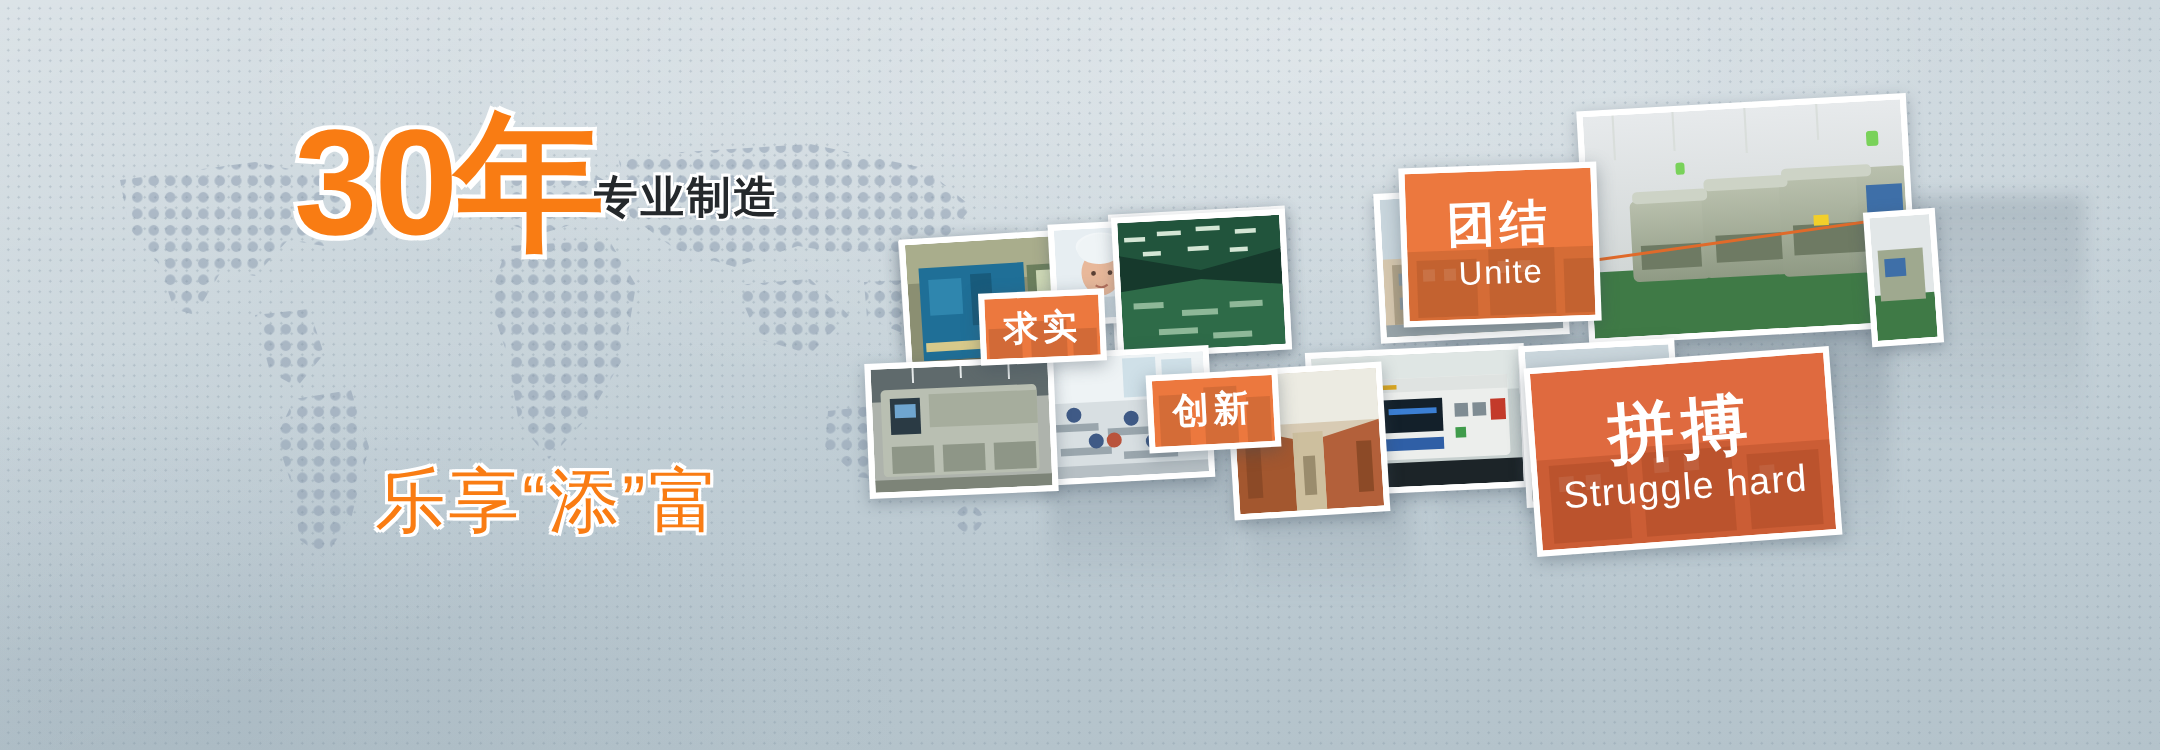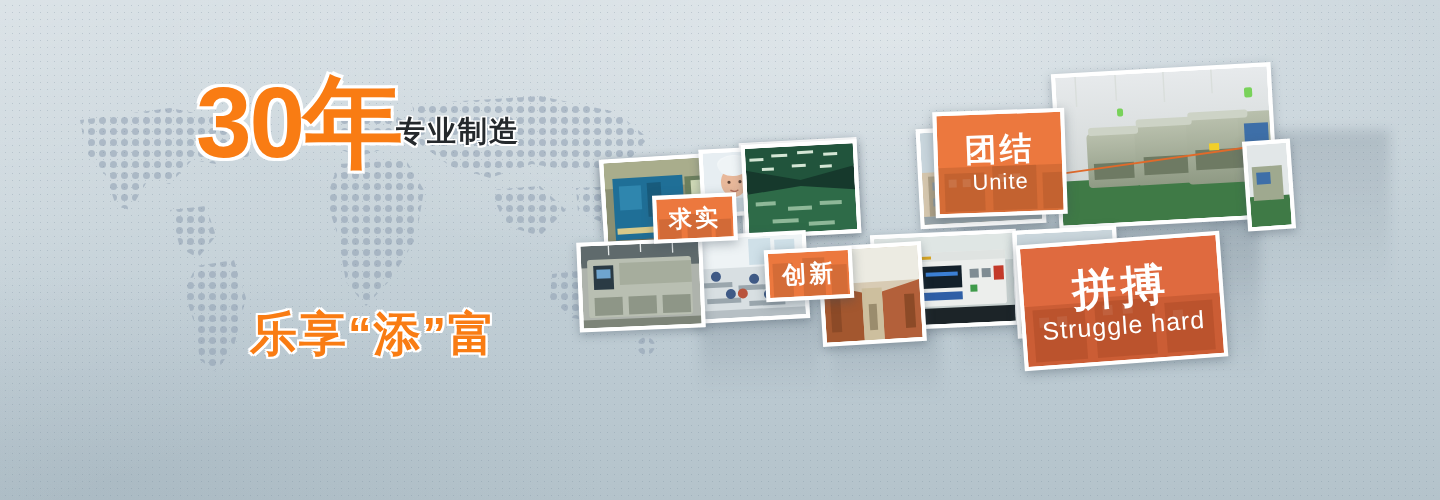--- a/index.html
+++ b/index.html
@@ -59,21 +59,21 @@
   }
   #line1{
     left:248px;top:238px;
     font-size:47px;font-weight:bold;color:#f97c13;letter-spacing:2px;
     text-shadow:
       2px 0 0 #fff,-2px 0 0 #fff,0 2px 0 #fff,0 -2px 0 #fff,
       2px 2px 0 #fff,-2px 2px 0 #fff,2px -2px 0 #fff,-2px -2px 0 #fff;
   }
   #line2{
     left:250px;top:303px;
-    font-size:47px;font-weight:bold;color:#f97c13;letter-spacing:2px;
+    font-size:47px;font-weight:normal;color:#f97c13;letter-spacing:2px;
     text-shadow:
       2px 0 0 #fff,-2px 0 0 #fff,0 2px 0 #fff,0 -2px 0 #fff,
       2px 2px 0 #fff,-2px 2px 0 #fff,2px -2px 0 #fff,-2px -2px 0 #fff;
   }
 
   
   #collage{position:absolute;left:0;top:0;width:1440px;height:500px;}
   .card{
     position:absolute;
     background:#fff;

